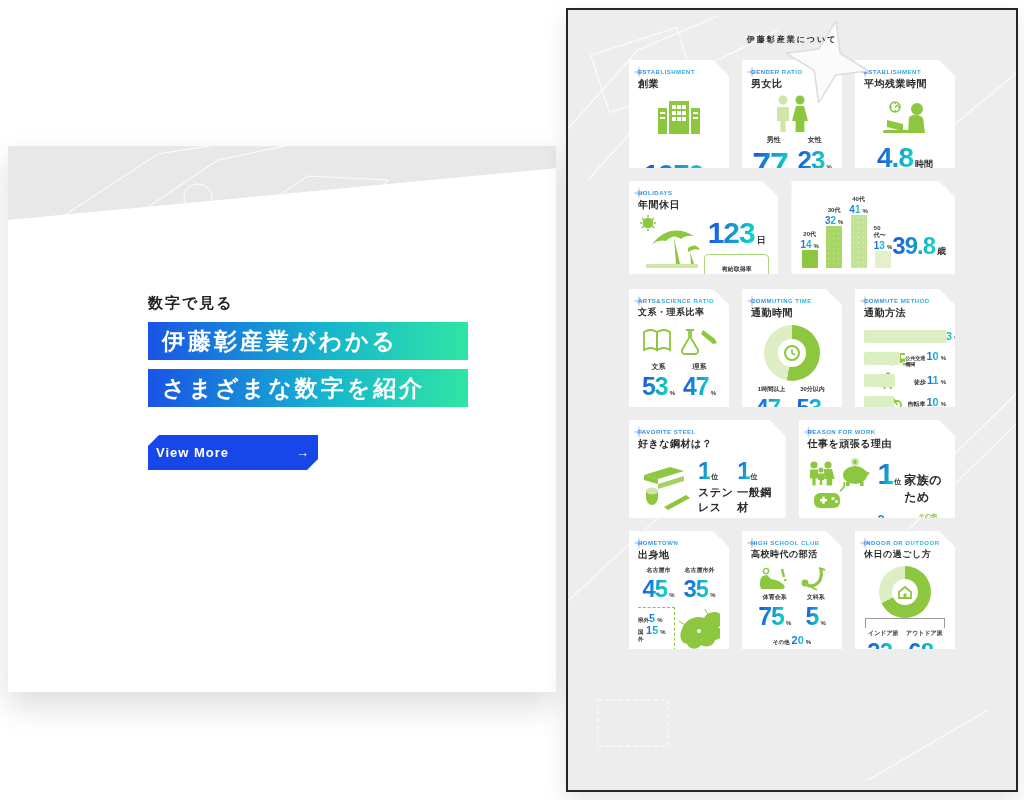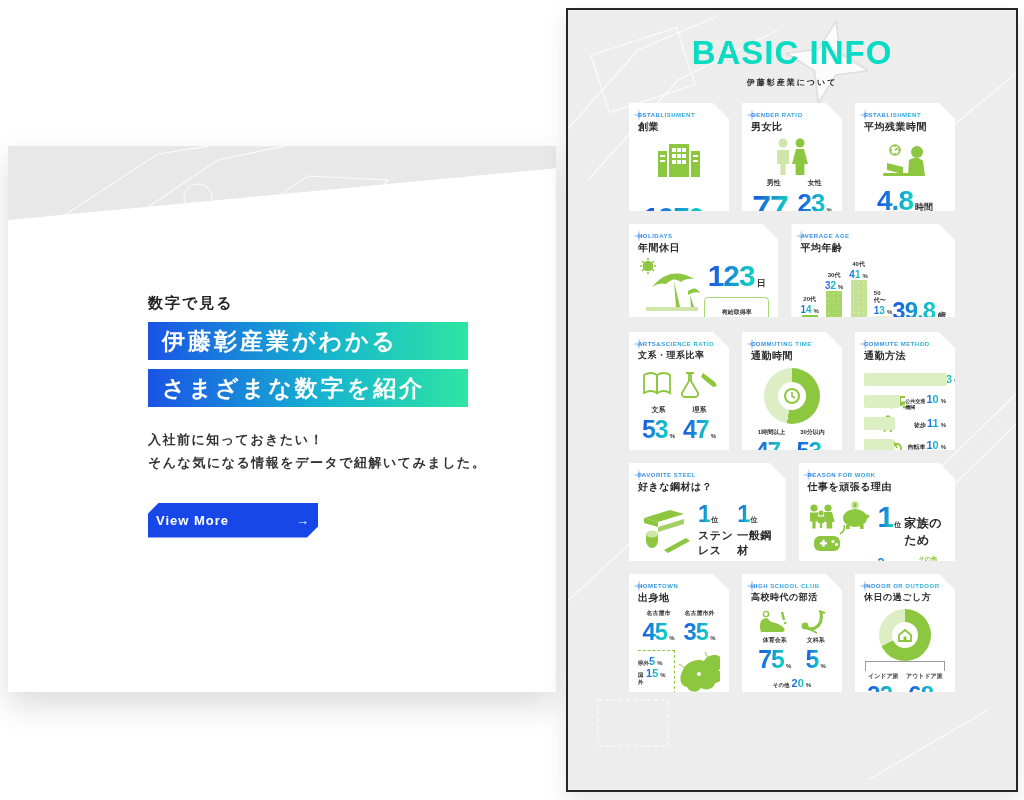--- a/index.html
+++ b/index.html
@@ -114,24 +114,20 @@
       </svg>
     </div>
     <div class="hero-content">
       <div class="eyebrow">数字で見る</div>
       <div class="hbar">
         <span>伊藤彰産業がわかる</span>
       </div>
       <div class="hbar">
         <span>さまざまな数字を紹介</span>
       </div>
-      <p class="lead">
-        <span>入社前に知っておきたい！</span><br>
-        <span>そんな気になる情報をデータで紐解いてみました。</span>
-      </p>
       <button class="cta">
         <span>View More</span>
         <span>→</span>
       </button>
     </div>
   </section>
 
   <section class="board">
     <svg class="bp" style="left:0;top:0;z-index:1" width="452" height="784">
       <g fill="none" stroke="#fff" stroke-width="1.2" opacity=".8">
@@ -146,21 +142,20 @@
         <path d="M300 770 L420 700"></path>
       </g>
     </svg>
 
     <div class="board-inner">
 
       <div class="sec-head basic">
         <svg class="star-burst" width="84" height="84" viewBox="0 0 100 100">
           <polygon points="50,0 63,37 100,50 63,63 50,100 37,63 0,50 37,37" fill="#fbfbfb" stroke="#dedede" stroke-width="2"></polygon>
         </svg>
-        <h2 class="sec-title">BASIC INFO</h2>
         <div class="sec-sub">伊藤彰産業について</div>
       </div>
 
       <div class="row cols3 h108 first">
 
         <div class="card">
           <div class="chead">
               <span class="spark"></span>
             <div class="en">ESTABLISHMENT</div>
             <div class="jp">創業</div>
@@ -289,25 +284,20 @@
                 <span class="tlabel" style="font-size:6px">有給取得率</span>
                 <span class="grad" style="font-size:14px;letter-spacing:0">76</span>
                 <span class="unit xs">%</span>
                 <div class="tlabel" style="font-size:5.5px">2023年度実績</div>
               </div>
             </div>
           </div>
         </div>
 
         <div class="card">
-          <div class="chead">
-              <span class="spark"></span>
-            <div class="en">AVERAGE AGE</div>
-            <div class="jp">平均年齢</div>
-          </div>
           <div style="display:flex; align-items:flex-end; margin-top:0">
             <div class="bars">
               <div class="barcol">
                 <span class="bcat">20代</span>
                 <div class="numline">
                     <span class="grad bnum">14</span>
                     <span class="unit xs">%</span>
                   </div>
                 <div class="age-bar" style="background: rgb(141, 198, 63); height: 18px;"></div>
               </div>

